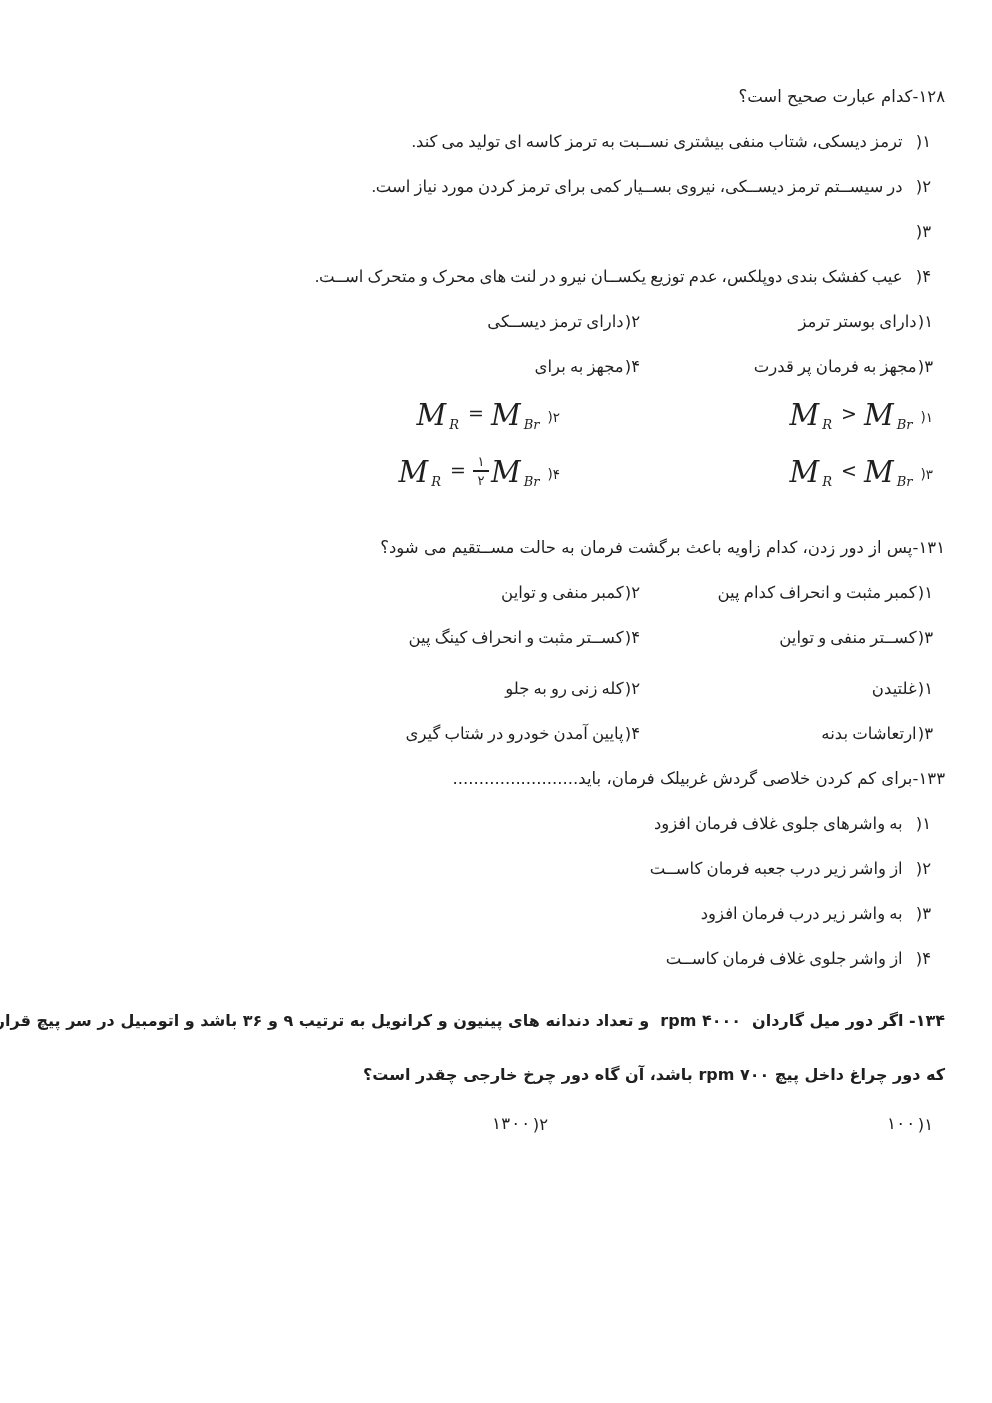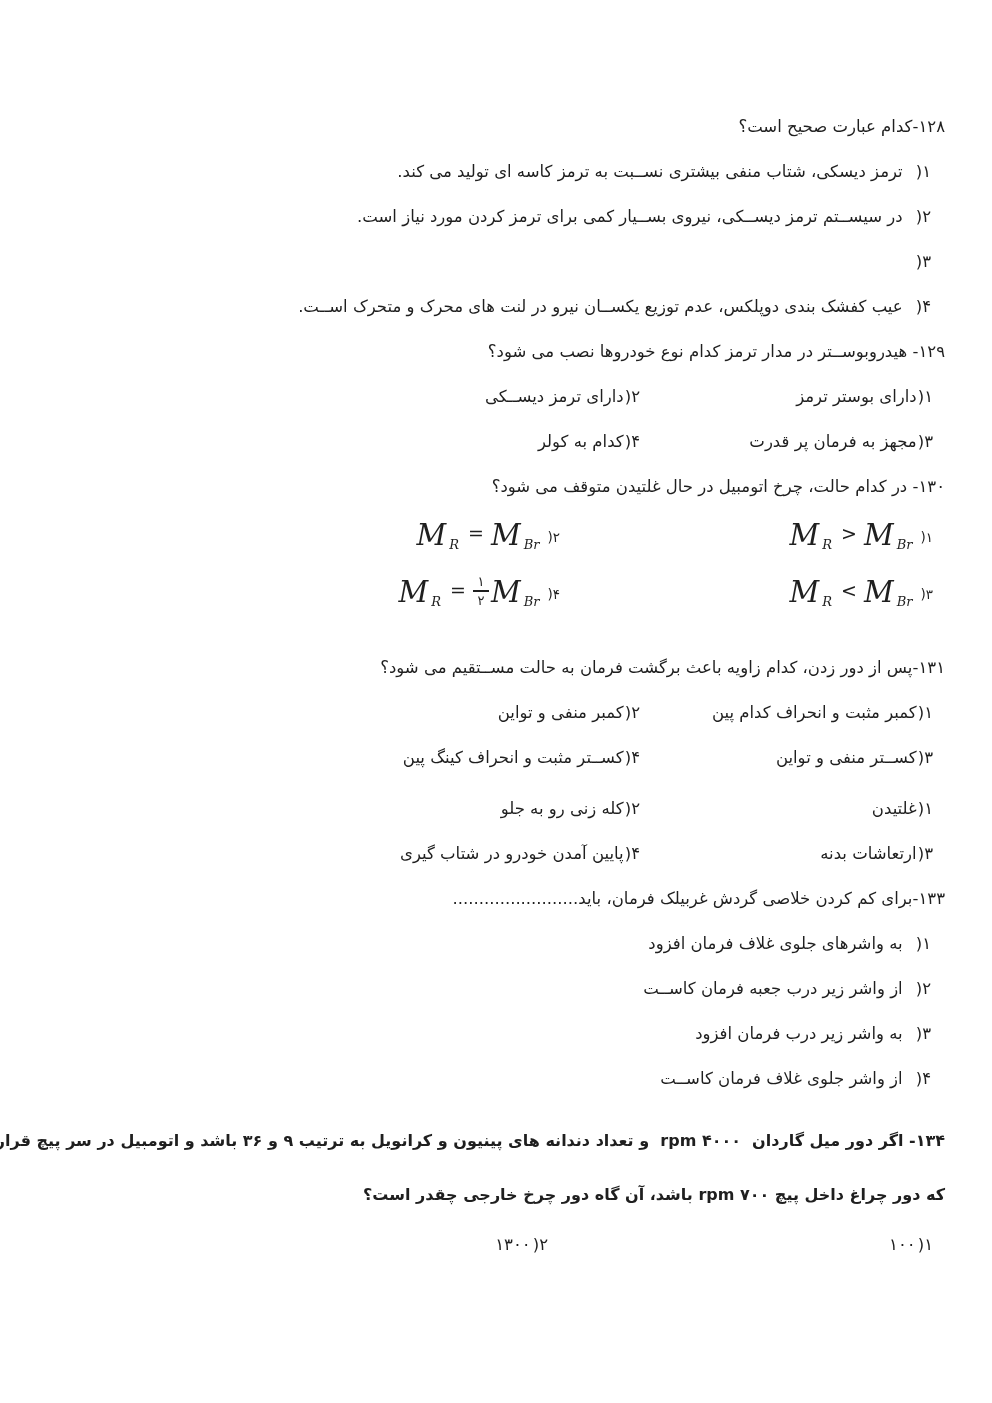--- a/index.html
+++ b/index.html
@@ -1,27 +1,27 @@
 <!DOCTYPE html>
 <html lang="fa"><head>
 <meta charset="utf-8">
 <style>
   html,body{margin:0;padding:0;background:#e8e8e8;}
   .page{
     width:992px;height:1403px;margin:0 auto;background:#ffffff;
     box-sizing:border-box;position:relative;direction:rtl;
     font-family:"DejaVu Sans",sans-serif;color:#1f1f1f;
-    padding:104px 47px 0 47px;overflow:hidden;
+    padding:74px 47px 0 47px;overflow:hidden;
   }
   .qh{height:45px;display:flex;align-items:center;font-size:16.5px;white-space:pre;}
   .opt-line{height:45px;display:flex;align-items:center;padding-right:14px;font-size:16.5px;white-space:nowrap;}
   .opt-line .mk{margin-left:13px;}
   .mk{display:inline-block;direction:rtl;unicode-bidi:isolate;}
   .mk::after{content:"(";} 
-  .otext{white-space:nowrap;}
+  .otext{white-space:nowrap;font-family:Liberation Serif, serif;}
   .grid-row{display:flex;height:45px;align-items:center;padding-right:12px;font-size:16.5px;}
   .cell{width:293px;display:flex;align-items:center;white-space:nowrap;flex-shrink:0;}
   .cell .mk{margin-left:1px;}
   
   .frow{display:flex;align-items:center;padding-right:12px;}
   .frow1{height:52px;}
   .frow2{height:62px;}
   .fcell{width:293px;display:flex;justify-content:flex-start;flex-shrink:0;}
   .fcell.indent{padding-right:80px;box-sizing:border-box;}
   .formula{direction:ltr;unicode-bidi:isolate;display:inline-flex;align-items:center;
@@ -30,21 +30,21 @@
   .fsub{font-style:italic;font-size:13px;position:relative;top:9px;margin-left:3px;margin-right:2px;}
   .fop{font-size:19px;margin:0 7px;position:relative;top:-2px;}
   .fmk{font-family:"DejaVu Sans",sans-serif;font-size:13.5px;margin-left:6px;position:relative;top:2px;}
   .frac{display:inline-flex;flex-direction:column;align-items:center;margin:0 2px 0 0;position:relative;top:-1px;}
   .frac .fnum,.frac .fden{font-size:13px;line-height:13px;font-family:"DejaVu Sans",sans-serif;}
   .frac .fbar{width:16px;height:1.5px;background:#1f1f1f;margin:2px 0;}
   
   .pline{height:54px;display:flex;align-items:center;font-size:16px;white-space:pre;font-weight:bold;}
   .ansrow{display:flex;height:46px;align-items:center;padding-right:12px;font-size:16.5px;}
   .anscell{width:385px;display:flex;align-items:center;flex-shrink:0;}
-  .ansval{margin-right:2px;}
+  .ansval{margin-right:2px;font-family:Liberation Mono, monospace;}
   .sp6{height:6px;} .sp12{height:12px;} .sp22{height:22px;}
 </style>
 </head>
 <body>
 
 <div class="page">
 
   <div class="qh">۱۲۸-کدام عبارت صحیح است؟</div>
   <div class="opt-line">
     <span class="mk">۱</span>
@@ -55,43 +55,41 @@
     <span class="otext">در سیســتم ترمز دیســکی، نیروی بســیار کمی برای ترمز کردن مورد نیاز است.</span>
   </div>
   <div class="opt-line">
     <span class="mk">۳</span>
   </div>
   <div class="opt-line">
     <span class="mk">۴</span>
     <span class="otext">عیب کفشک بندی دوپلکس، عدم توزیع یکســان نیرو در لنت های محرک و متحرک اســت.</span>
   </div>
 
-  <div class="qh">۱۲۹- هیدروبوســتر در مدار ترمز کدام نوع خودروها نصب می شود؟</div>
   <div class="grid-row">
     <div class="cell">
       <span class="mk">۱</span>
       <span class="otext">دارای بوستر ترمز</span>
     </div>
     <div class="cell">
       <span class="mk">۲</span>
       <span class="otext">دارای ترمز دیســکی</span>
     </div>
   </div>
   <div class="grid-row">
     <div class="cell">
       <span class="mk">۳</span>
       <span class="otext">مجهز به فرمان پر قدرت</span>
     </div>
     <div class="cell">
       <span class="mk">۴</span>
-      <span class="otext">کدام به کولر</span>
-    </div>
-  </div>
-
-  <div class="qh">۱۳۰- در کدام حالت، چرخ اتومبیل در حال غلتیدن متوقف می شود؟</div>
+      <span class="otext">مجهز به برای</span>
+    </div>
+  </div>
+
   <div class="frow frow1">
     <div class="fcell">
       <span class="formula">
         <span class="fM">M</span>
           <span class="fsub">R</span>
         <span class="fop">&gt;</span>
         <span class="fM">M</span>
           <span class="fsub">Br</span>
         <span class="fmk mk">۱</span>
       </span>

